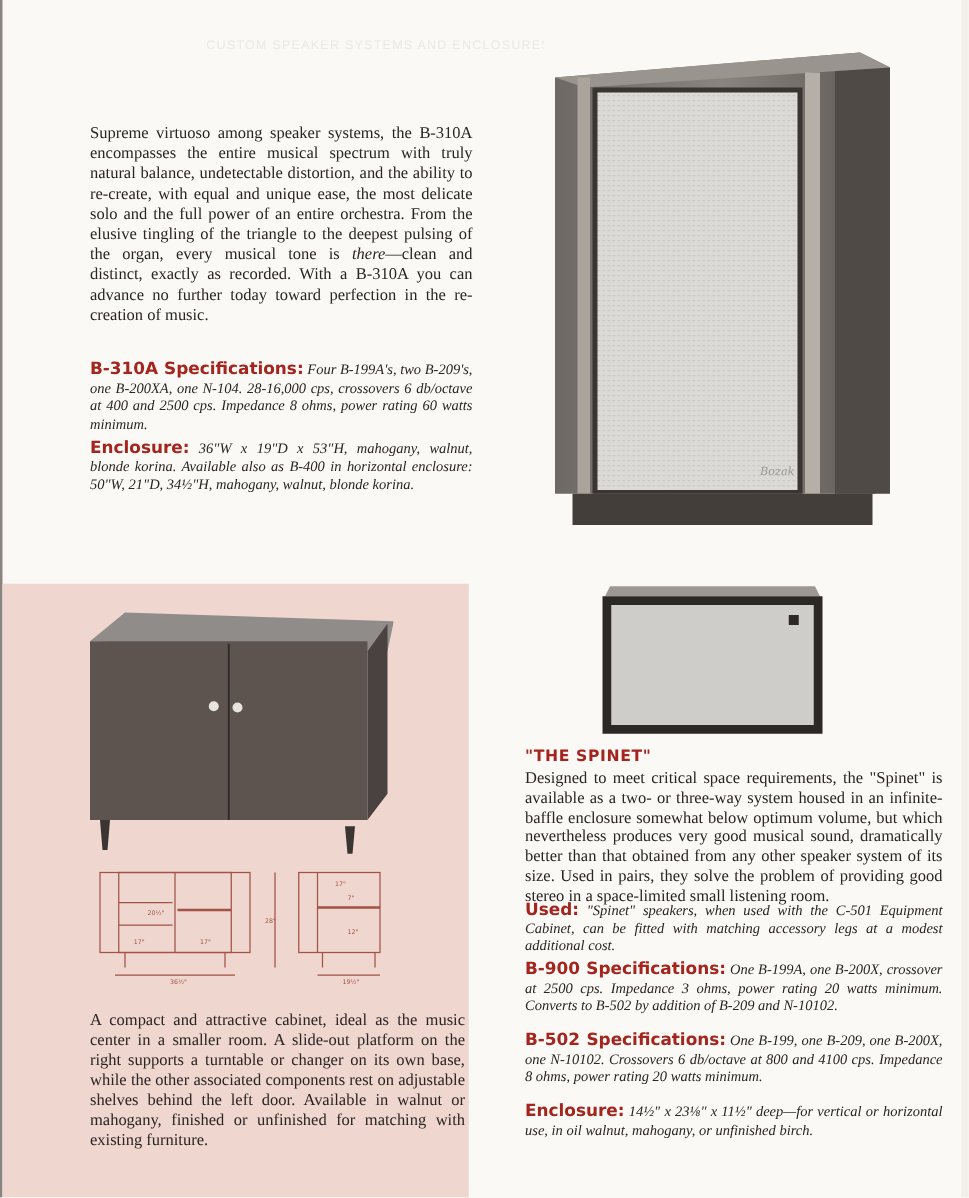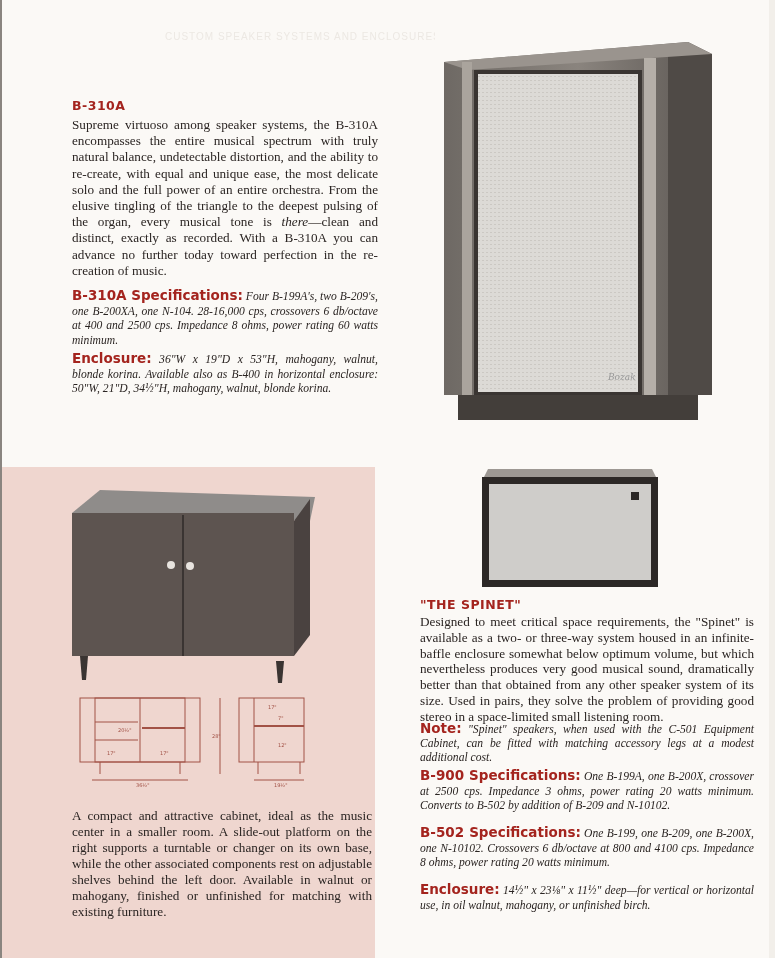--- a/index.html
+++ b/index.html
@@ -64,21 +64,20 @@
   #spinet-enc { position: absolute; left: 420px; top: 882px; width: 334px; }
 </style>
 </head>
 <body>
 
 <div class="left-edge"></div>
 <div class="right-edge"></div>
 <div class="ghost-header">CUSTOM SPEAKER SYSTEMS AND ENCLOSURES</div>
 
 <section id="b310a">
-  <div class="heading">B-310A</div>
   <p class="body-text" style="margin:0"><span>Supreme virtuoso among speaker systems, the B-310A encompasses the entire musical spectrum with truly natural balance, undetectable distortion, and the ability to re-create, with equal and unique ease, the most deli­cate solo and the full power of an entire orchestra. From the elusive tingling of the triangle to the deepest pulsing of the organ, every musical tone is </span><i>there</i><span>—clean and distinct, exactly as recorded. With a B-310A you can advance no further today toward perfection in the re­creation of music.</span></p>
 </section>
 
 <div id="b310a-spec" class="spec">
   <span class="lbl">B-310A Specifications:</span>
   <i>Four B-199A's, two B-209's, one B-200XA, one N-104. 28-16,000 cps, crossovers 6 db/octave at 400 and 2500 cps. Impedance 8 ohms, power rating 60 watts minimum.</i>
 </div>
 
 <div id="b310a-enc" class="spec">
   <span class="lbl">Enclosure:</span>
@@ -164,21 +163,21 @@
   <rect x="151" y="25" width="8" height="8" fill="#2c2826"></rect>
 </svg>
 
 <section id="spinet">
   <div class="heading">"THE SPINET"</div>
   <p class="body-text" style="margin:0">Designed to meet critical space requirements, the "Spinet" is available as a two- or three-way system housed in an infinite-baffle enclosure somewhat below optimum vol­ume, but which nevertheless produces very good musical sound, dramatically better than that obtained from any other speaker system of its size. Used in pairs, they solve the problem of providing good stereo in a space-limited small listening room.</p>
 </section>
 
 <div id="spinet-note">
   <div class="spec">
-    <span class="lbl">Note:</span>
+    <span class="lbl">Used:</span>
     <i>"Spinet" speakers, when used with the C-501 Equip­ment Cabinet, can be fitted with matching accessory legs at a modest additional cost.</i>
   </div>
 </div>
 
 <div id="b500" class="spec">
   <span class="lbl">B-900 Specifications:</span>
   <i>One B-199A, one B-200X, crossover at 2500 cps. Impedance 3 ohms, power rating 20 watts minimum. Converts to B-502 by addition of B-209 and N-10102.</i>
 </div>
 
 <div id="b502" class="spec">

